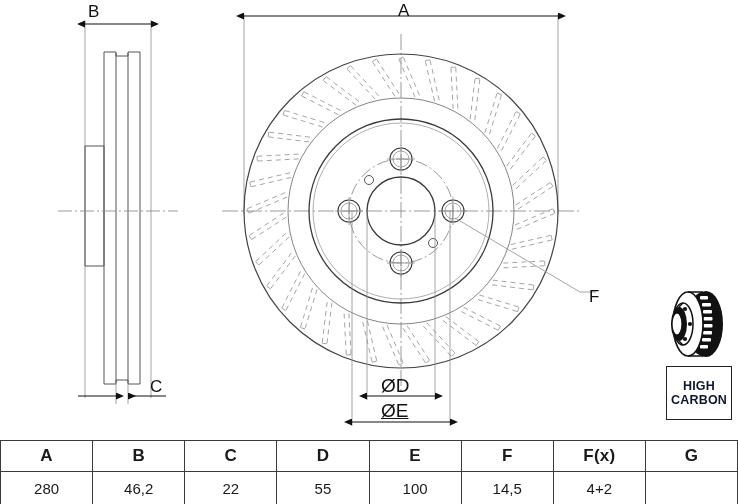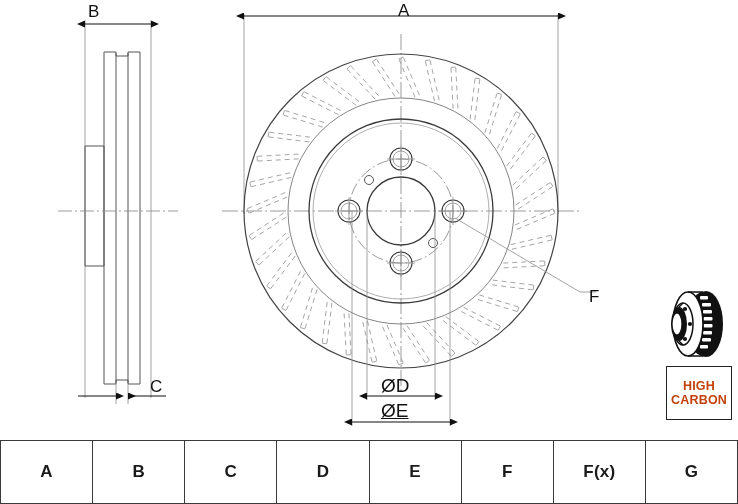--- a/index.html
+++ b/index.html
@@ -44,21 +44,21 @@
   }
   .lbl-big{font-size:19px;}
   
   #hc-box{
     position:absolute;left:666px;top:366px;width:64px;height:52px;
     border:1.3px solid #222;background:#fff;
     display:flex;flex-direction:column;align-items:center;justify-content:center;
     line-height:1.12;
   }
   #hc-box span{
-    font-weight:bold;font-size:12.5px;letter-spacing:.2px;color:#c2410c;
+    font-weight:bold;font-size:12.5px;letter-spacing:.2px;color:#0f172a;
   }
 </style>
 </head>
 <body>
 
 <div id="drawing-root">
 
   <svg class="layer" viewBox="0 0 738 504">
     <defs>
       <marker id="arrL" markerWidth="9" markerHeight="7" refX="8" refY="3.5" orient="auto" markerUnits="userSpaceOnUse">
@@ -359,16 +359,26 @@
       <tr class="hdr" id="hdr-row">
           <td>A</td>
           <td>B</td>
           <td>C</td>
           <td>D</td>
           <td>E</td>
           <td>F</td>
           <td>F(x)</td>
           <td>G</td>
         </tr>
+      <tr class="val" id="val-row">
+          <td>280</td>
+          <td>46,2</td>
+          <td>22</td>
+          <td>55</td>
+          <td>100</td>
+          <td>14,5</td>
+          <td>4+2</td>
+          <td></td>
+        </tr>
     </tbody>
   </table>
 
 </div>
 
 </body></html>

